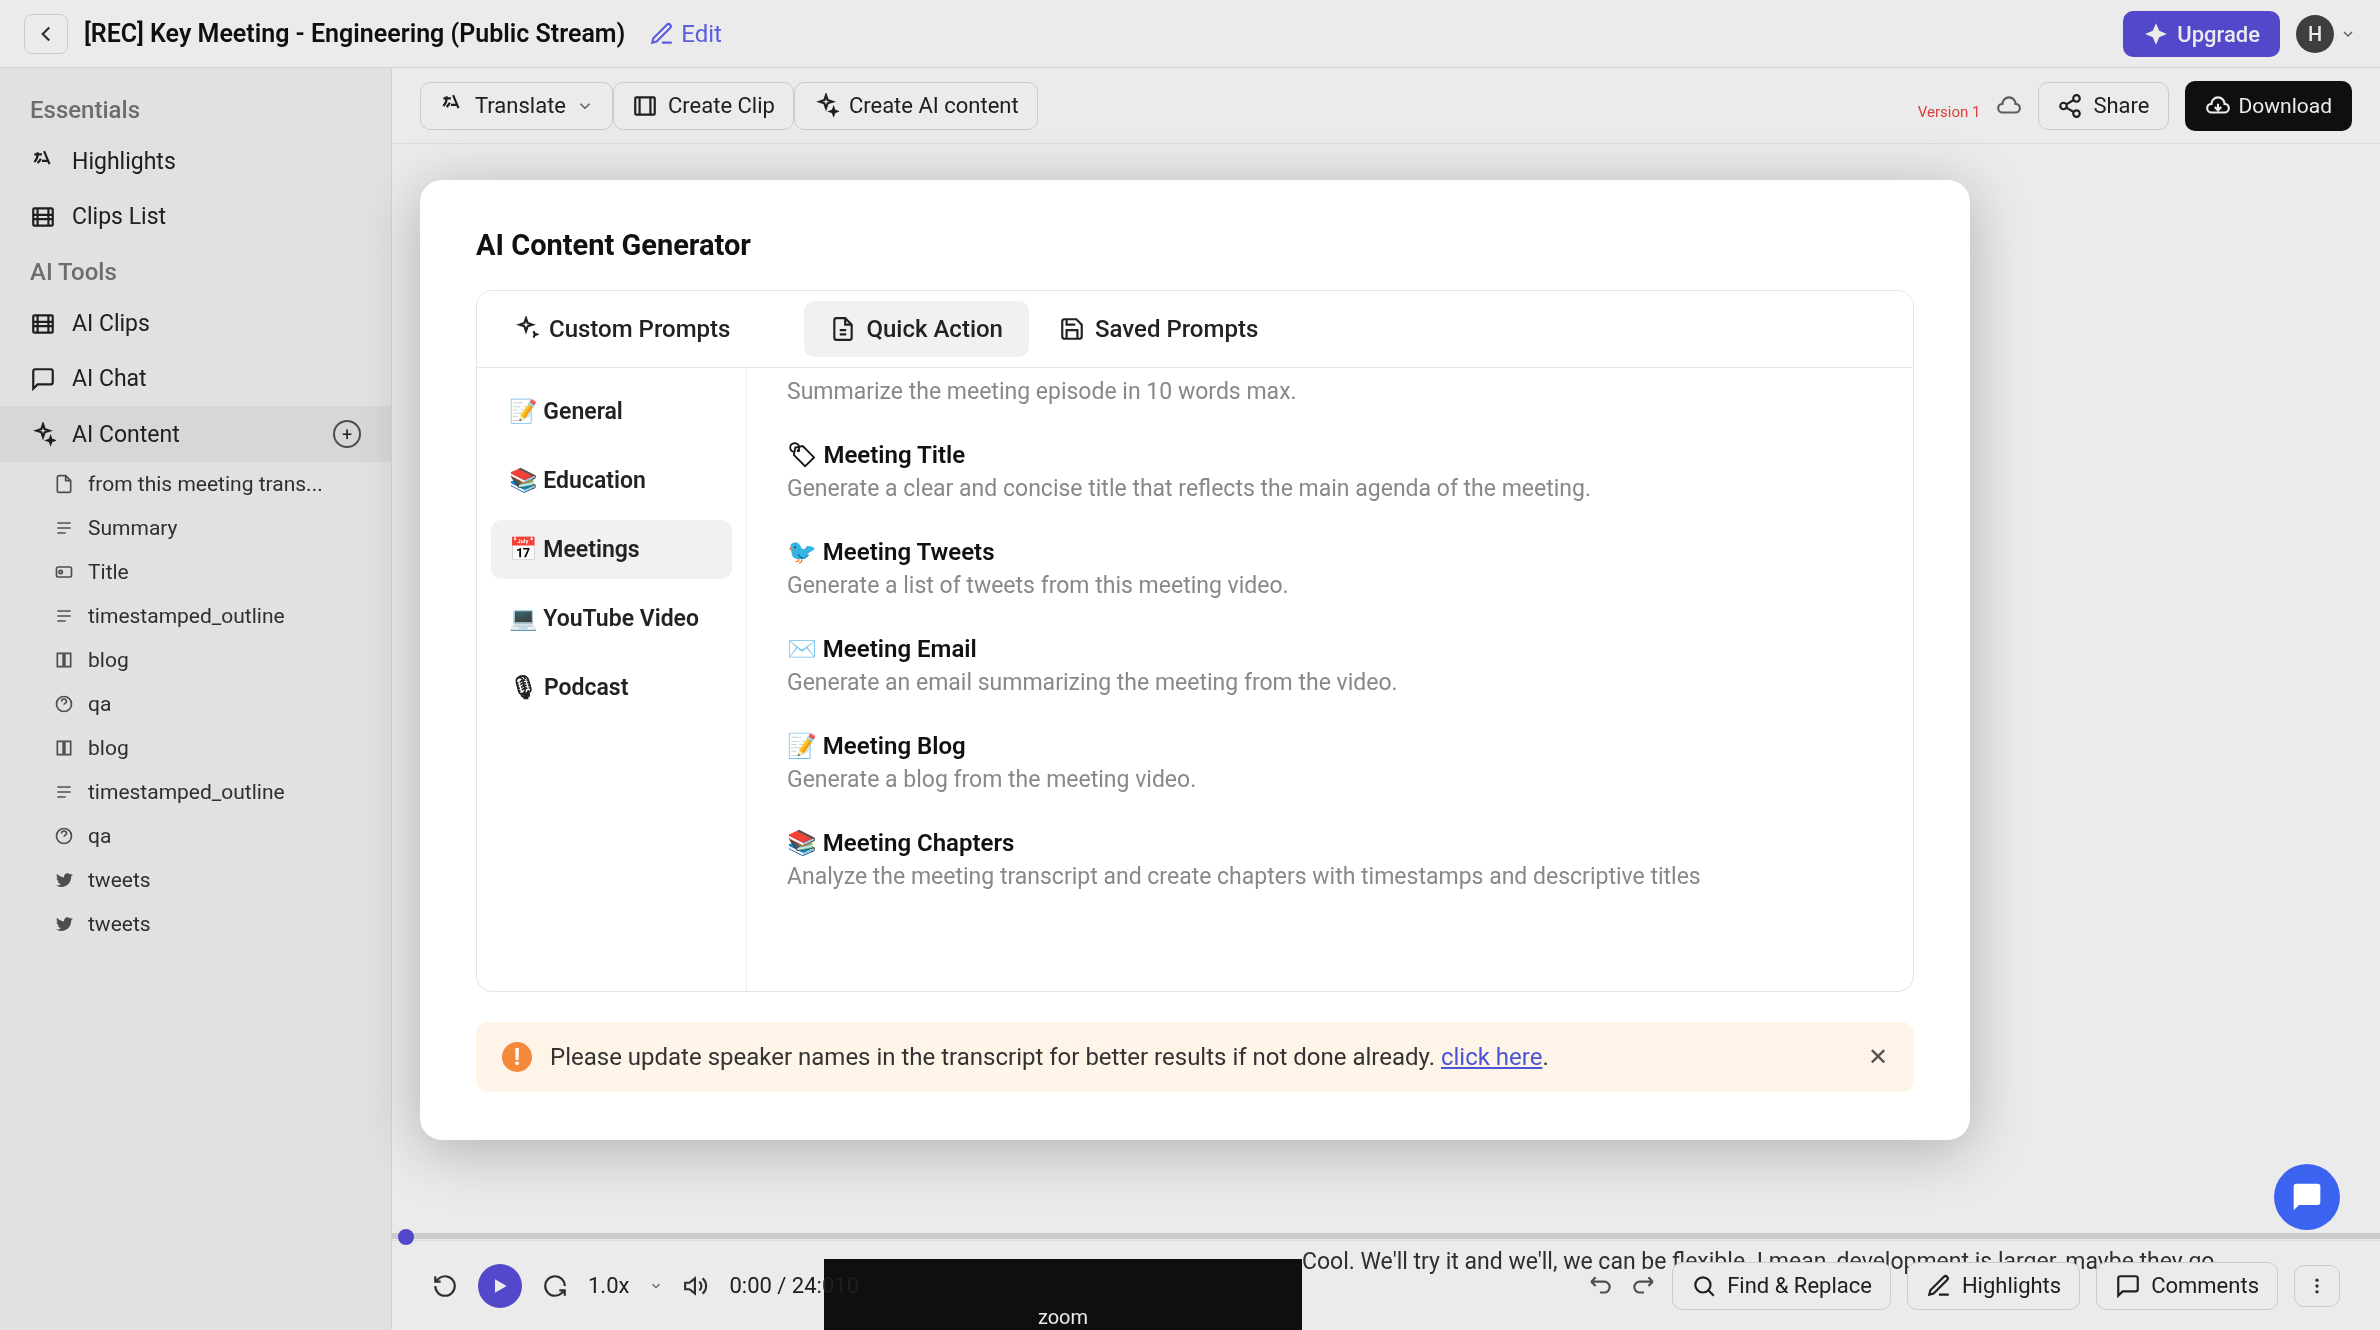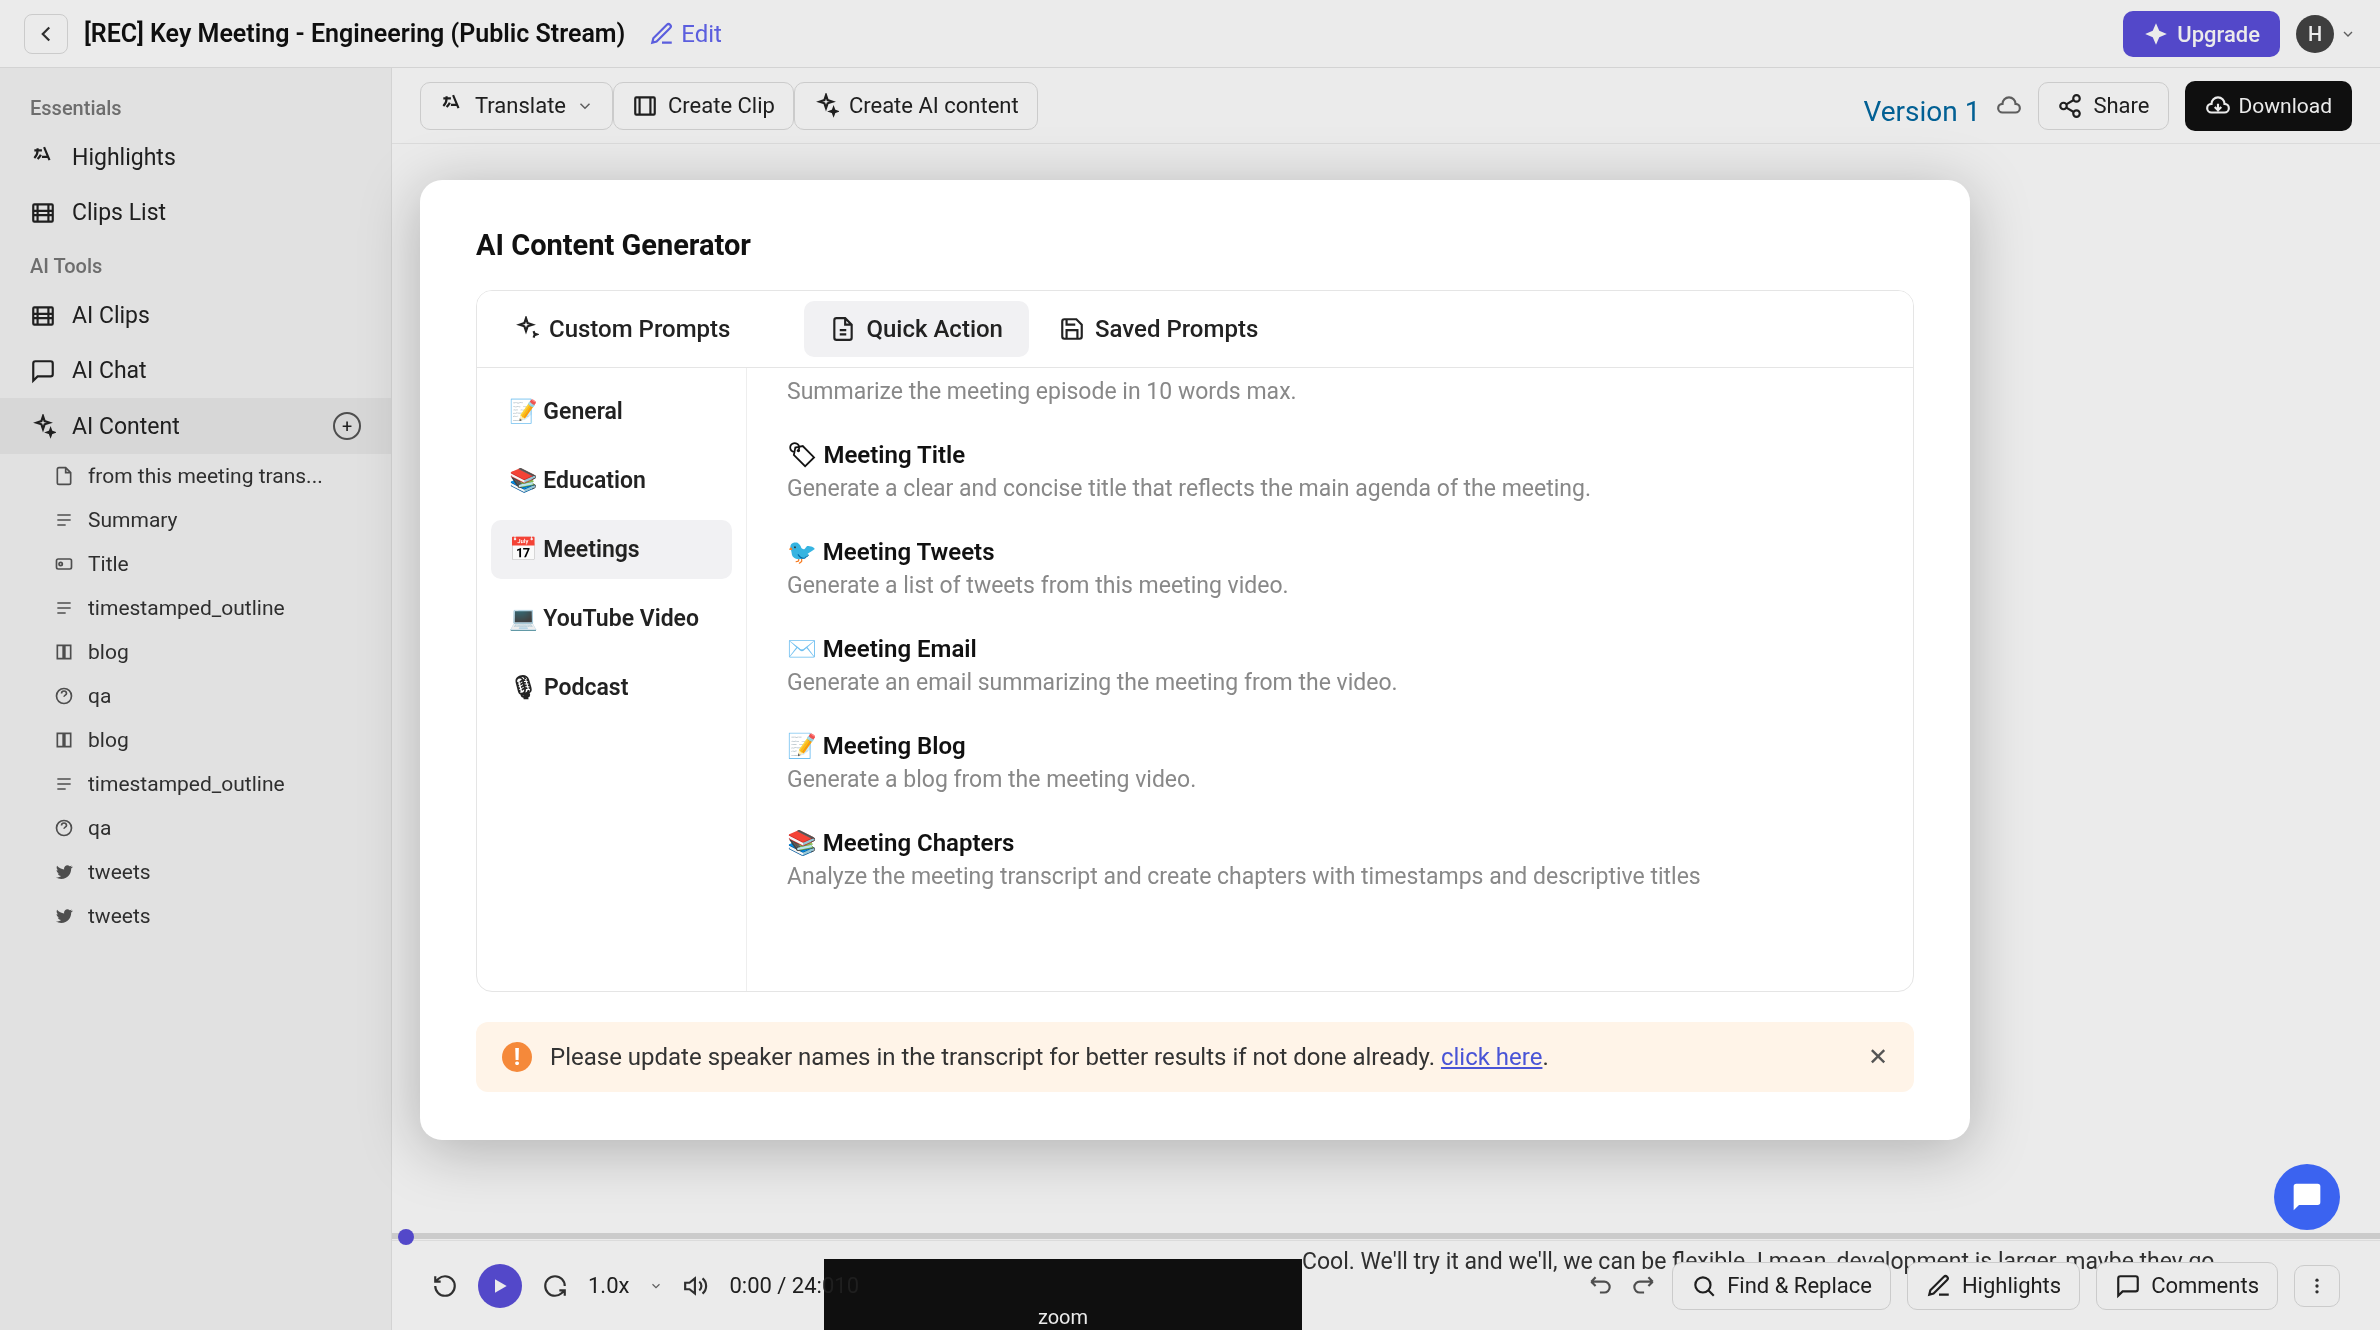--- a/index.html
+++ b/index.html
@@ -7,30 +7,30 @@
 .topbar { height: 68px; background: #fff; display: flex; align-items: center; padding: 0 24px; border-bottom: 1px solid #e5e5e5; gap: 16px; }
 .back-btn { width: 44px; height: 40px; border: 1px solid #ddd; border-radius: 8px; background: #fff; display: flex; align-items: center; justify-content: center; cursor: pointer; }
 .page-title { font-size: 25px; font-weight: 600; color: #111; }
 .edit-link { color: #6366f1; font-size: 24px; display: flex; align-items: center; gap: 6px; cursor: pointer; margin-left: 8px; }
 .topbar-spacer { flex: 1; }
 .upgrade-btn { background: #5b4fdb; color: #fff; padding: 10px 20px; border-radius: 10px; font-size: 22px; font-weight: 500; display: flex; align-items: flex-end; gap: 8px; cursor: pointer; }
 .avatar-btn { display: flex; align-items: center; gap: 6px; cursor: pointer; }
 .avatar { width: 38px; height: 38px; border-radius: 50%; background: #444; color: #fff; display: flex; align-items: center; justify-content: center; font-size: 20px; font-weight: 500; }
 .layout { display: flex; height: calc(100% - 68px); }
 .sidebar { width: 392px; background: #f5f5f5; padding: 14px 0; overflow-y: auto; border-right: 1px solid #e5e5e5; }
-.side-section { font-size: 20px; color: #777; padding: 14px 30px 10px; font-weight: 500; }
+.side-section { font-size: 24px; color: #777; padding: 14px 30px 10px; font-weight: 500; }
 .side-item { display: flex; align-items: center; gap: 16px; padding: 14px 30px; font-size: 23px; color: #222; cursor: pointer; }
 .side-item.active { background: #eaeaea; align-items: flex-end; }
 .side-sub { display: flex; align-items: center; gap: 14px; padding: 10px 30px 10px 54px; font-size: 21px; color: #333; cursor: pointer; }
 .side-add-icon { margin-left: auto; width: 28px; height: 28px; border-radius: 50%; border: 2px solid #555; display: flex; align-items: center; justify-content: center; font-size: 18px; }
 .main { flex: 1; display: flex; flex-direction: column; background: #fff; position: relative; }
 .toolbar { height: 76px; display: flex; align-items: center; padding: 0 28px; gap: 0; border-bottom: 1px solid #eee; }
 .tool-btn { display: flex; align-items: center; gap: 10px; padding: 10px 18px; border: 1px solid #ddd; border-radius: 10px; background: #fff; font-size: 22px; cursor: pointer; color: #222; }
 .toolbar-right { margin-left: auto; display: flex; align-items: center; gap: 16px; }
-.version-text { font-size: 28px; color: #0369a1; margin-top: 12px; }
+.version-text { font-size: 15px; color: #ef4444; margin-top: 12px; }
 .download-btn { background: #111; color: #fff; padding: 12px 20px; border-radius: 10px; font-size: 21px; display: flex; align-items: center; gap: 8px; cursor: pointer; }
 .content-area { flex: 1; position: relative; }
 .player-bar { height: 90px; display: flex; align-items: center; padding: 0 40px; gap: 20px; border-top: 1px solid #eee; }
 .progress-track { position: absolute; left: 0; right: 0; top: -8px; height: 6px; background: #ddd; }
 .progress-handle { position: absolute; left: 6px; top: -12px; width: 16px; height: 16px; border-radius: 50%; background: #5b4fdb; }
 .play-btn { width: 44px; height: 44px; border-radius: 50%; background: #5b4fdb; display: flex; align-items: center; justify-content: center; cursor: pointer; }
 .player-text { font-size: 22px; color: #222; }
 .player-right { margin-left: auto; display: flex; align-items: center; gap: 16px; }
 .overlay { position: absolute; inset: 0; background: rgba(0,0,0,0.08); z-index: 50; }
 .modal { position: absolute; left: 420px; top: 180px; width: 1550px; height: 960px; background: #fff; border-radius: 22px; box-shadow: 0 10px 60px rgba(0,0,0,0.25); z-index: 60; padding: 48px 56px; display: flex; flex-direction: column; }

